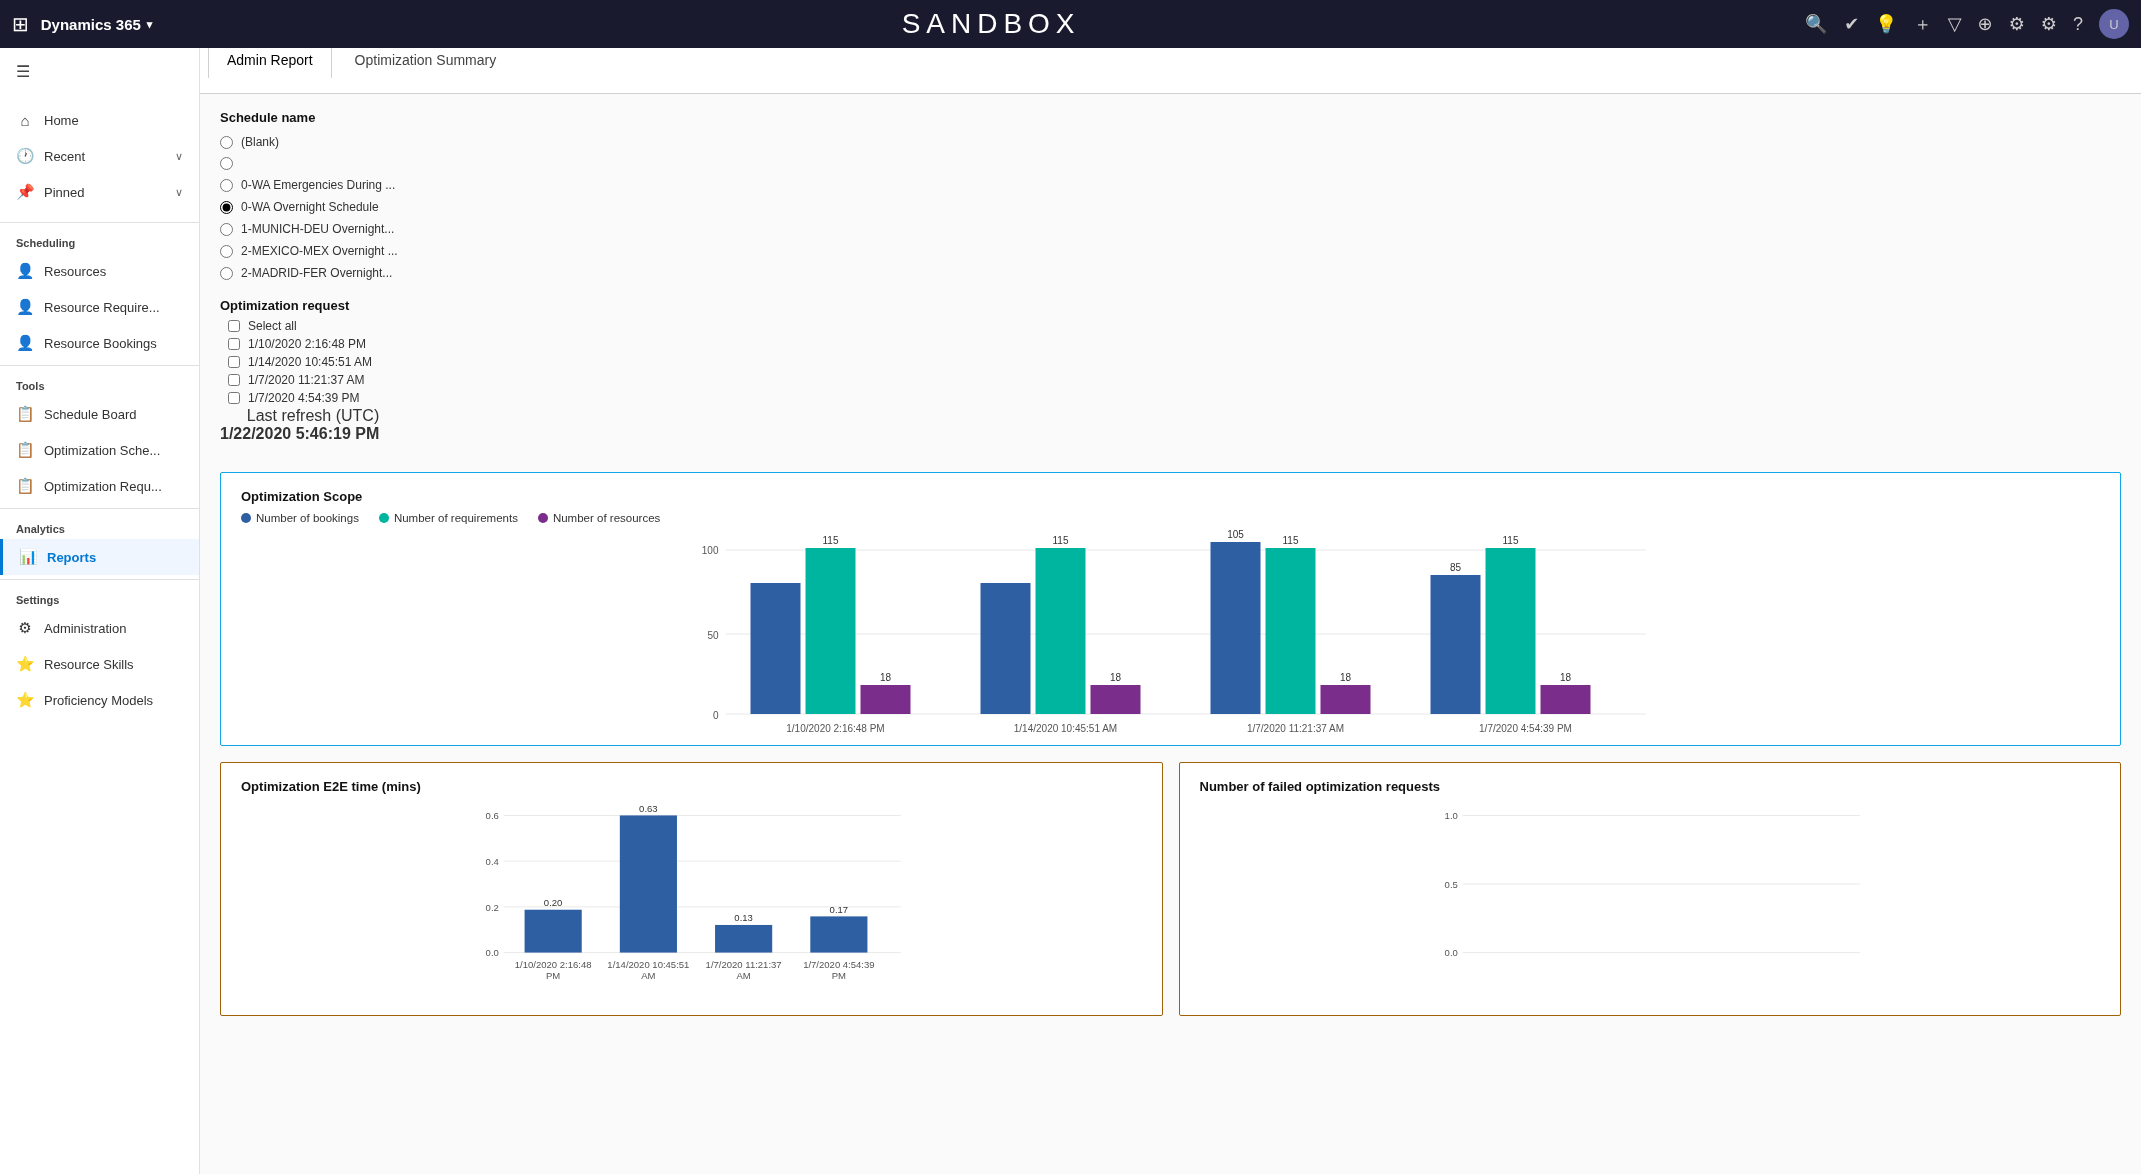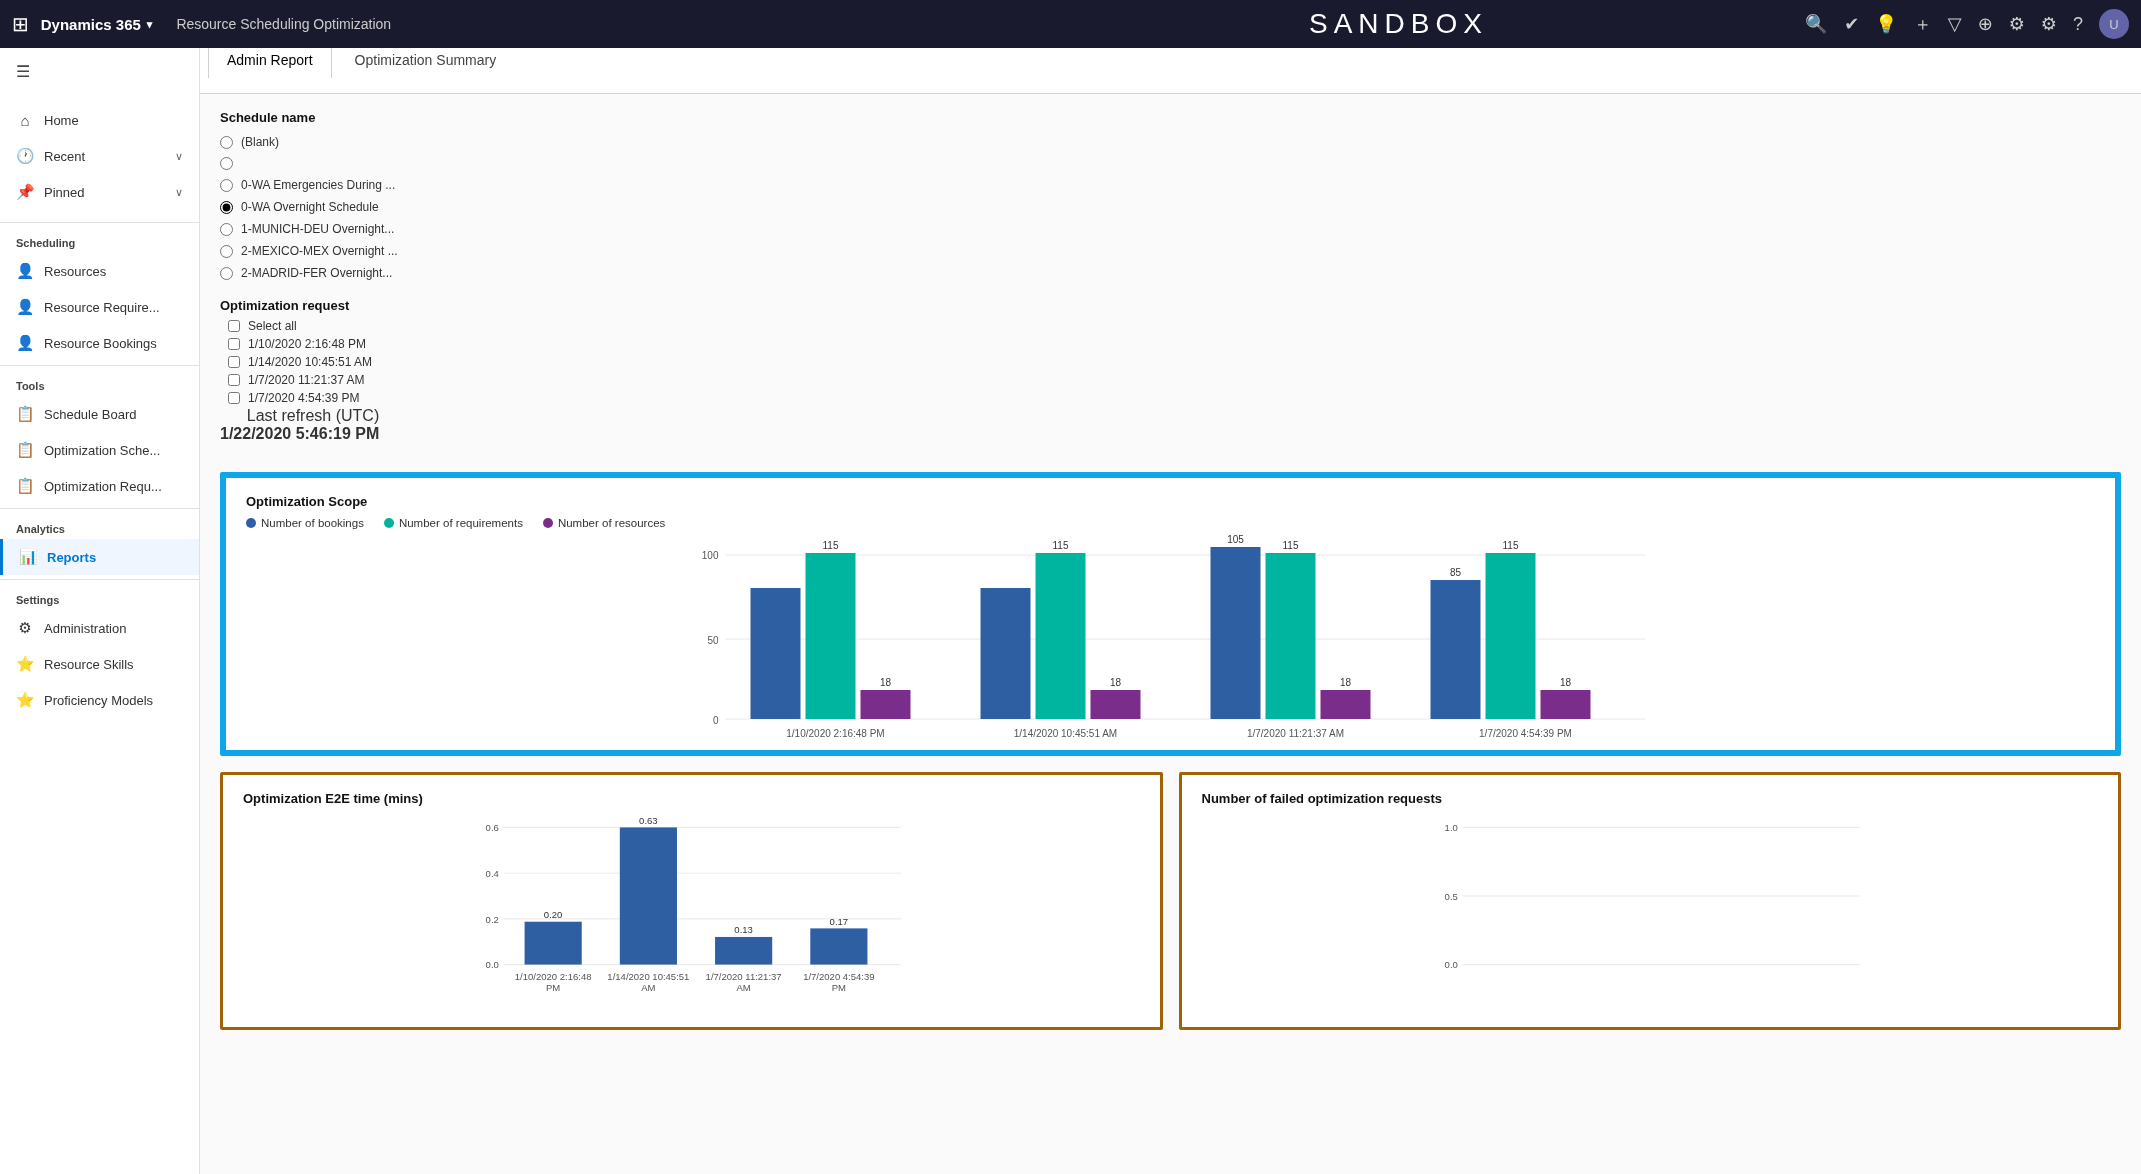--- a/index.html
+++ b/index.html
@@ -44,40 +44,39 @@
     .report-header { display: flex; justify-content: space-between; align-items: flex-start; margin-bottom: 29px; flex-direction: column; }
     .filter-panel { display: flex; flex-direction: column; gap: 4px; min-width: 220px; }
     .filter-title { font-size: 13px; font-weight: 600; color: #111; margin-bottom: 4px; }
     .radio-item { display: flex; align-items: center; gap: 8px; font-size: 12px; color: #333; padding: 2px 0; }
     .radio-item input[type="radio"] { width: 13px; height: 13px; accent-color: #333; }
     .last-refresh { text-align: right; font-size: 16px; color: #333; }
     .last-refresh-label { font-weight: 400; }
     .last-refresh-value { font-weight: 600; }
     .checkbox-item { display: flex; align-items: center; gap: 8px; font-size: 12px; color: #333; padding: 2px 8px; }
     .checkbox-item input[type="checkbox"] { width: 12px; height: 12px; }
-    .scope-card { background: #fff; border: 6px solid #0ea5e9; border-radius: 2px; padding: 16px 20px 8px; margin-bottom: 16px; }
+    .scope-card { background: #fff; border: 1px solid #0ea5e9; border-radius: 2px; padding: 16px 20px 8px; margin-bottom: 16px; }
     .scope-title { font-size: 13px; font-weight: 600; color: #111; margin-bottom: 8px; }
     .legend { display: flex; gap: 20px; margin-bottom: 10px; flex-wrap: wrap; }
     .legend-item { display: flex; align-items: center; gap: 5px; font-size: 11.5px; color: #333; }
     .legend-dot { width: 10px; height: 10px; border-radius: 50%; }
 
     .bottom-row { display: flex; gap: 16px; }
-    .chart-card { background: #fff; border: 3px solid #a16207; border-radius: 2px; padding: 16px 20px 8px; flex: 1; }
+    .chart-card { background: #fff; border: 1px solid #a16207; border-radius: 2px; padding: 16px 20px 8px; flex: 1; }
     .chart-card-title { font-size: 13px; font-weight: 600; color: #111; margin-bottom: 10px; }
   </style>
 </head>
 <body>
 
 <div class="topbar">
   <span class="topbar-apps">⊞</span>
   <div class="topbar-brand">
     <span>Dynamics 365</span>
     <span class="chevron">▾</span>
   </div>
-  <div class="topbar-title">Resource Scheduling Optimization</div>
   <div class="topbar-sandbox">SANDBOX</div>
   <div class="topbar-icons">
     <span class="topbar-icon">🔍</span>
     <span class="topbar-icon">✔</span>
     <span class="topbar-icon">💡</span>
     <span class="topbar-icon">＋</span>
     <span class="topbar-icon">▽</span>
     <span class="topbar-icon">⊕</span>
     <span class="topbar-icon">⚙</span>
     <span class="topbar-icon">⚙</span>

